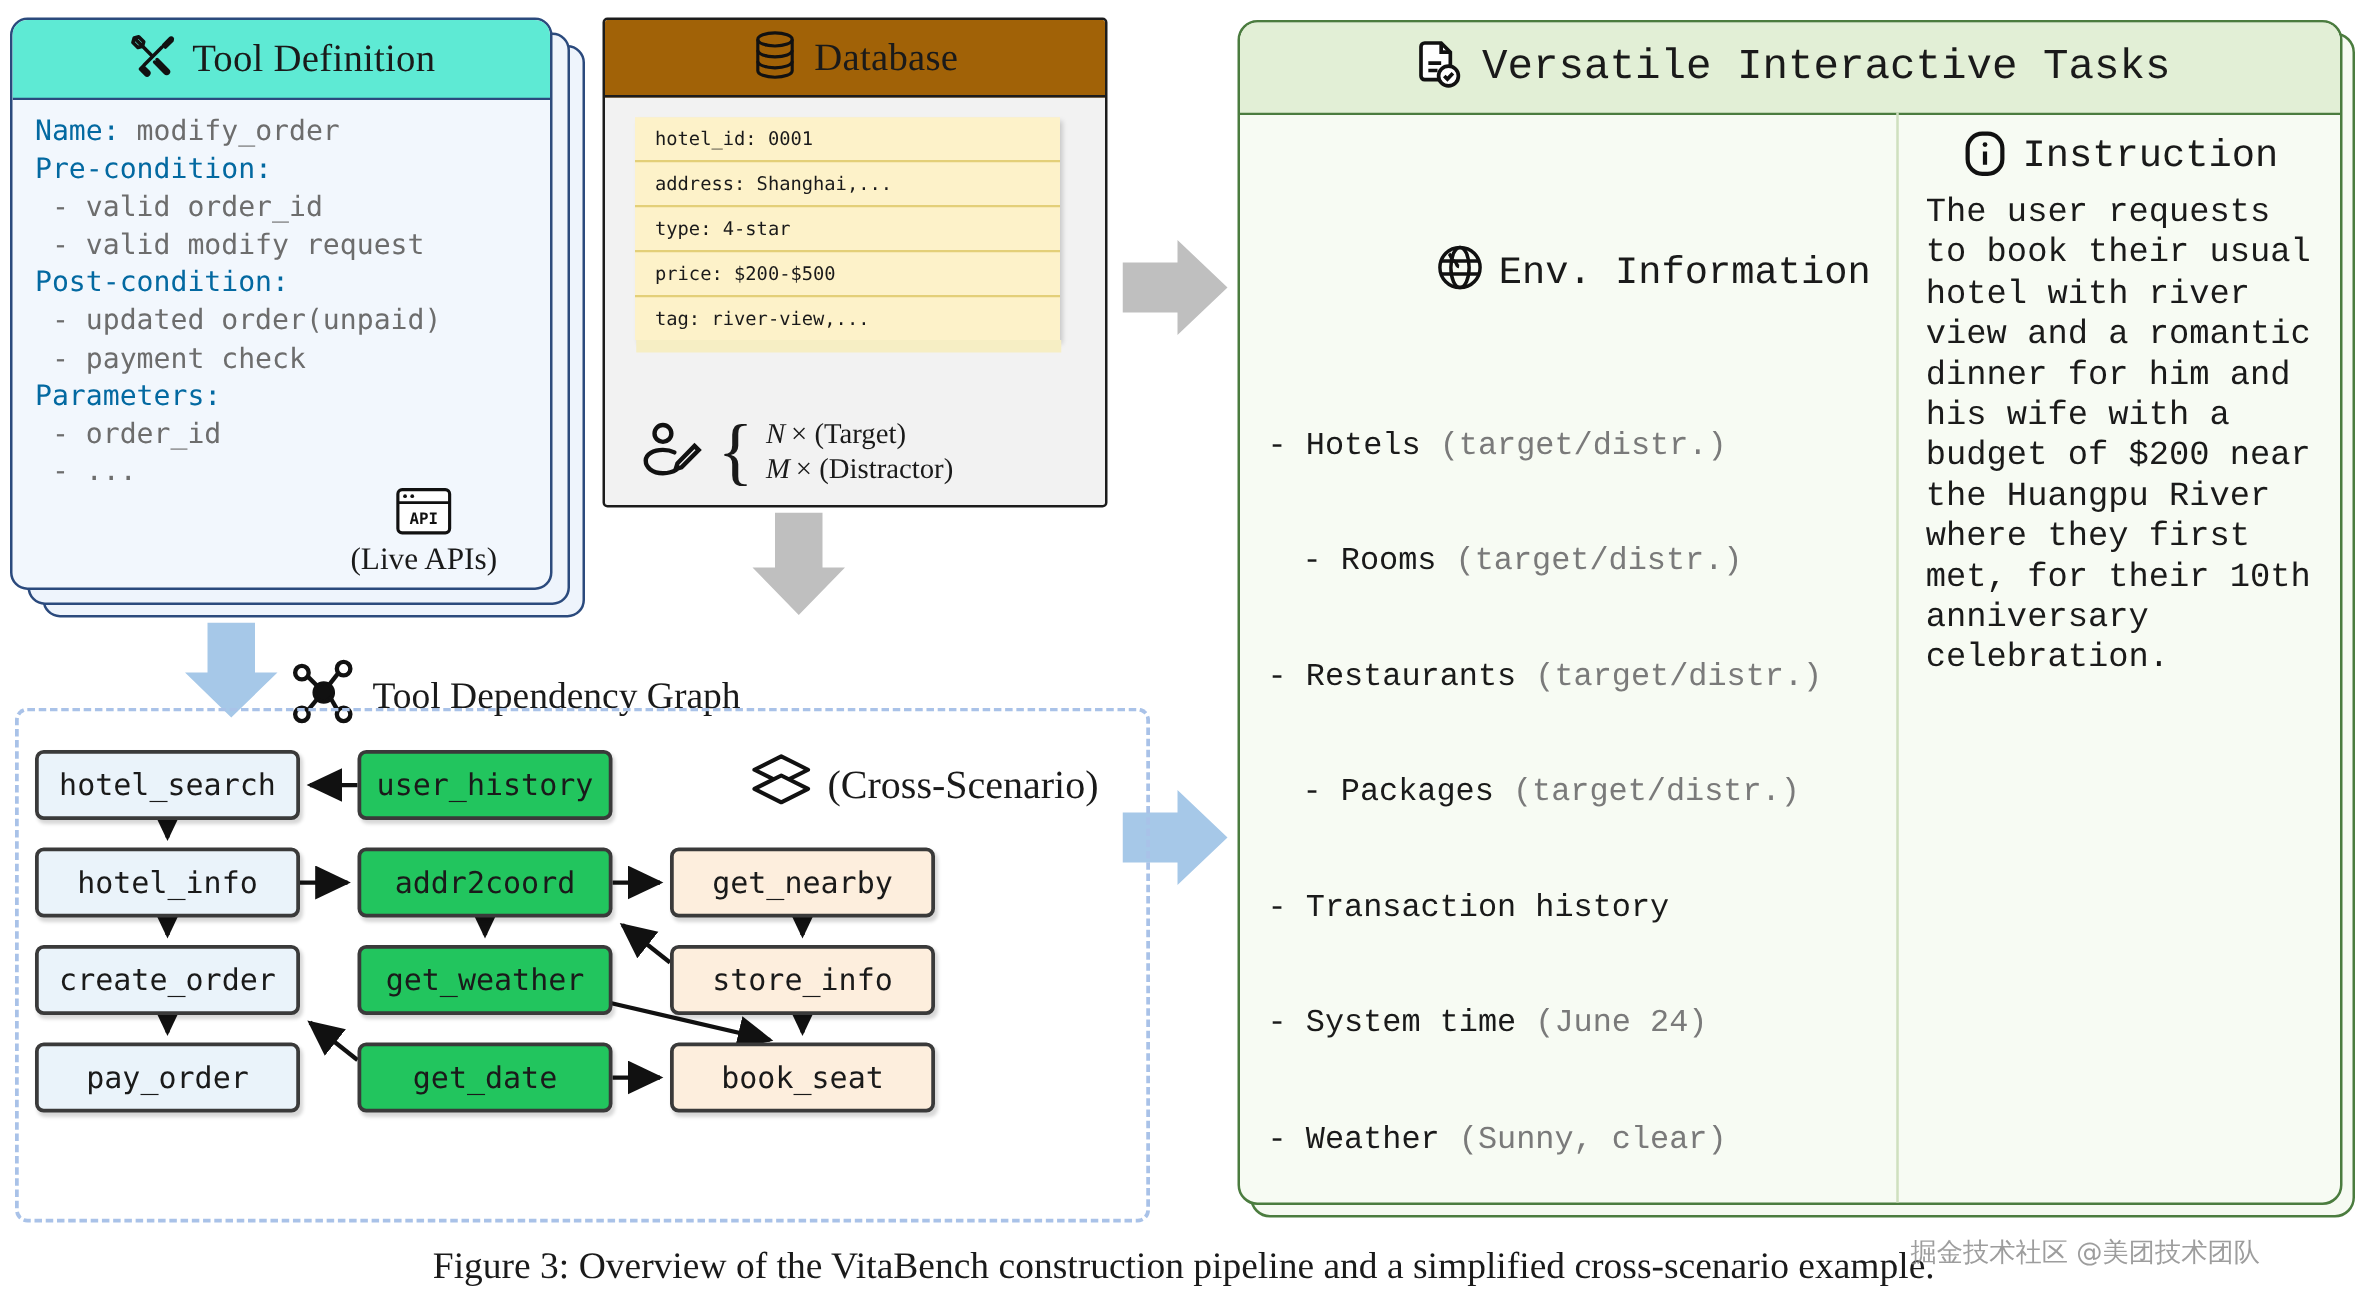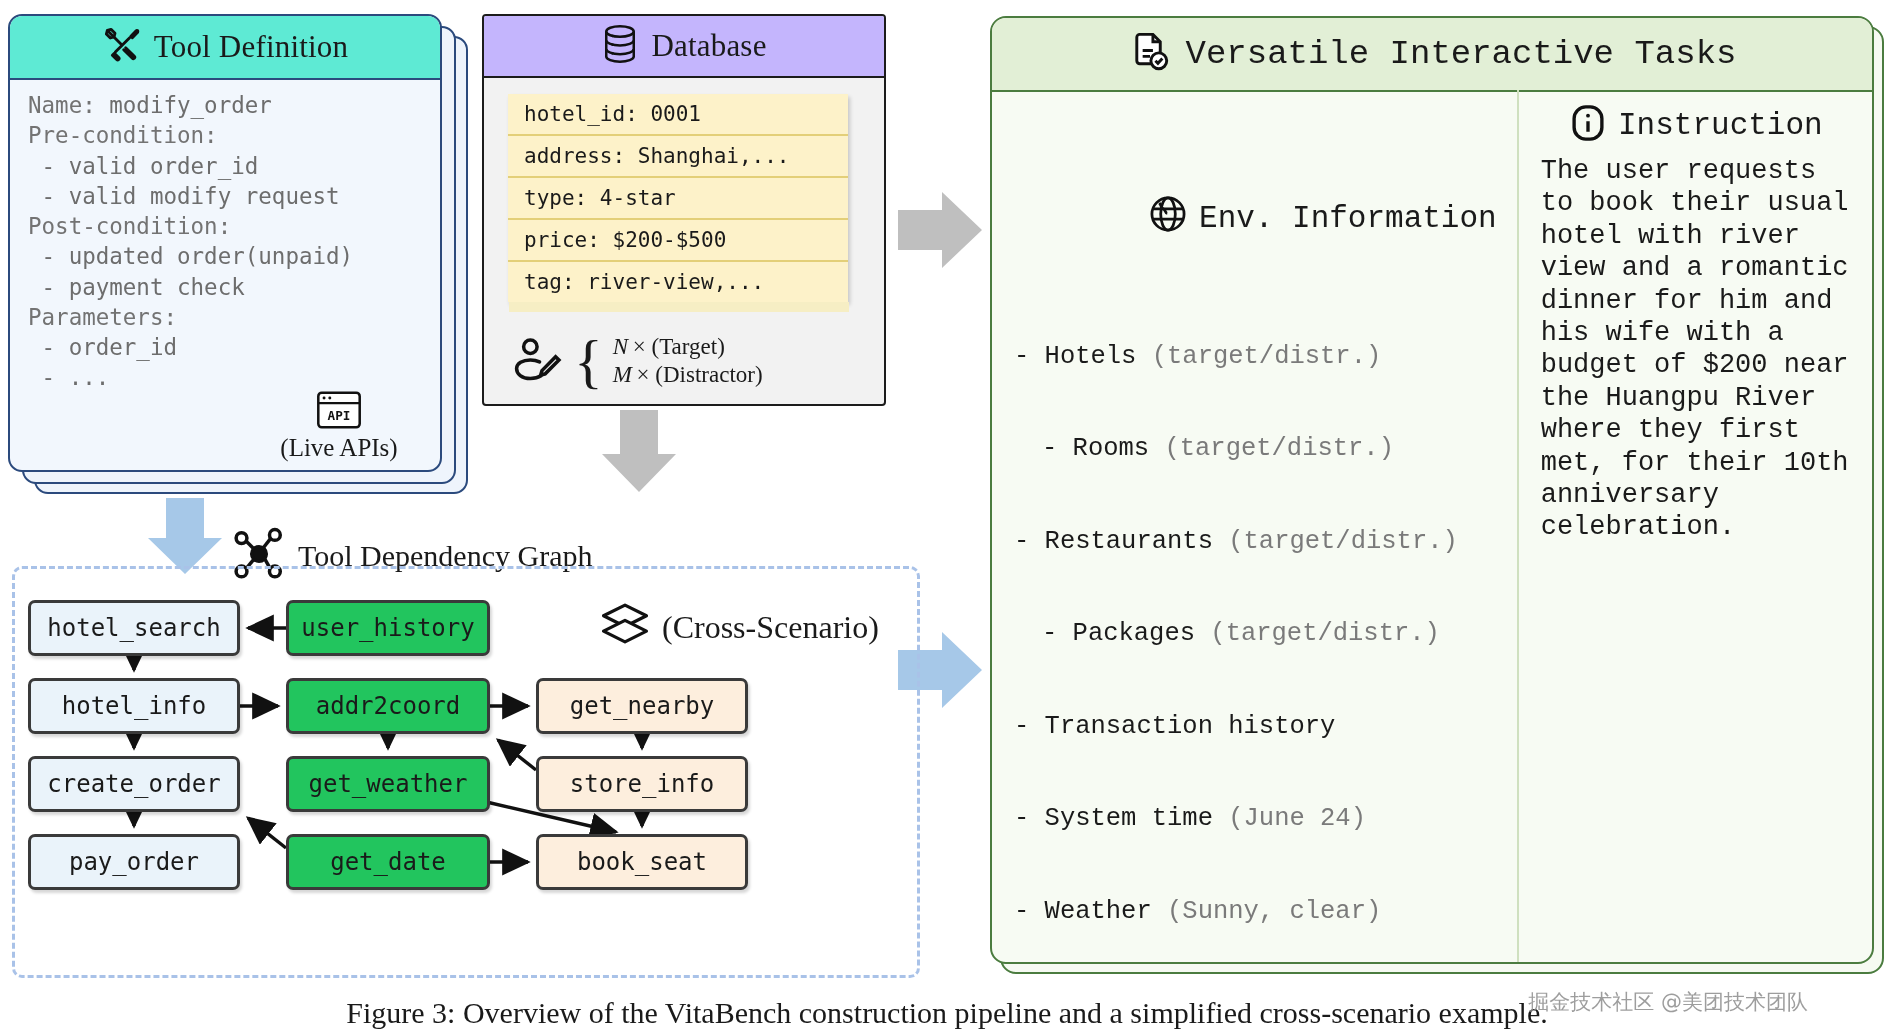--- a/index.html
+++ b/index.html
@@ -13,32 +13,32 @@
   #sheet3{left:26px;top:22px;width:434px;height:458px;}
   #sheet2{left:14px;top:12px;width:434px;height:458px;}
   #sheet1{left:0px;top:0px;width:434px;height:458px;background:#f2f7fd;overflow:hidden;}
   .card-header{height:62px;display:flex;align-items:center;justify-content:center;gap:12px;
                border-bottom:2px solid #2b4a7d;border-radius:11px 11px 0 0;}
   #tool-header{background:#5eead4;}
   .card-title{font-size:31px;letter-spacing:.2px;}
   .mono{font-family:"DejaVu Sans Mono","Liberation Mono",monospace;}
   #tool-body{padding:10px 16px 0 18px;}
   .tl{font-size:22.5px;line-height:1.345;white-space:pre;}
-  .tl .k{color:#737373;}
+  .tl .k{color:#0369a1;}
   .tl .v{color:#6d6d6d;}
   #live-api{position:absolute;right:16px;bottom:8px;width:170px;text-align:center;}
   #live-api .lbl{font-size:25px;}
 
   
   #db-card{left:482px;top:14px;width:400px;height:388px;border:2px solid #1c1c1c;border-radius:4px;background:#f2f2f2;overflow:hidden;}
-  #db-header{background:#c4b5fd;border-bottom:2px solid #1c1c1c;border-radius:0;height:60px;}
+  #db-header{background:#a16207;border-bottom:2px solid #1c1c1c;border-radius:0;height:60px;}
   #db-rows{position:absolute;left:24px;top:78px;width:340px;}
   .note{position:relative;background:#fbf0c0;box-shadow:2px 3px 4px rgba(0,0,0,.18);}
   .note-row{background:#fdf2c9;border-bottom:2px solid #e3cf78;padding:8px 14px 8px 16px;
-            font-size:21px;white-space:nowrap;overflow:hidden;}
+            font-size:15px;white-space:nowrap;overflow:hidden;}
   .note-row:last-child{border-bottom:none;}
   .note:after{content:"";position:absolute;right:-1px;bottom:-10px;width:100%;height:10px;background:#f6eec4;}
   #db-mult{position:absolute;left:28px;bottom:14px;display:flex;align-items:center;gap:10px;}
   .brace{font-size:60px;line-height:.8;font-family:"Liberation Serif",serif;}
   .mult-lines{font-size:23px;line-height:1.25;}
   .mult-lines i{font-style:italic;}
 
   
   #tdg-title{position:absolute;left:232px;top:527px;display:flex;align-items:center;gap:12px;}
   #tdg-title .t{font-size:30px;}

